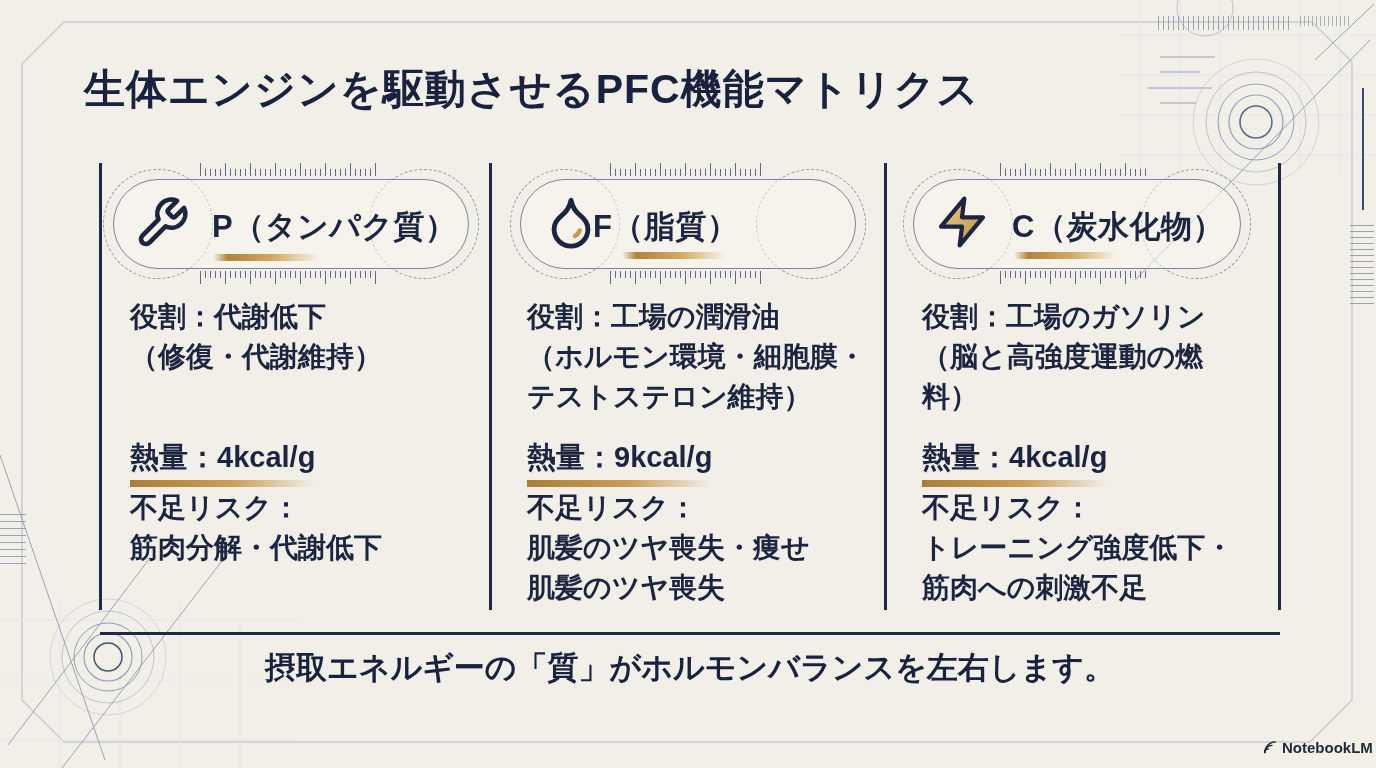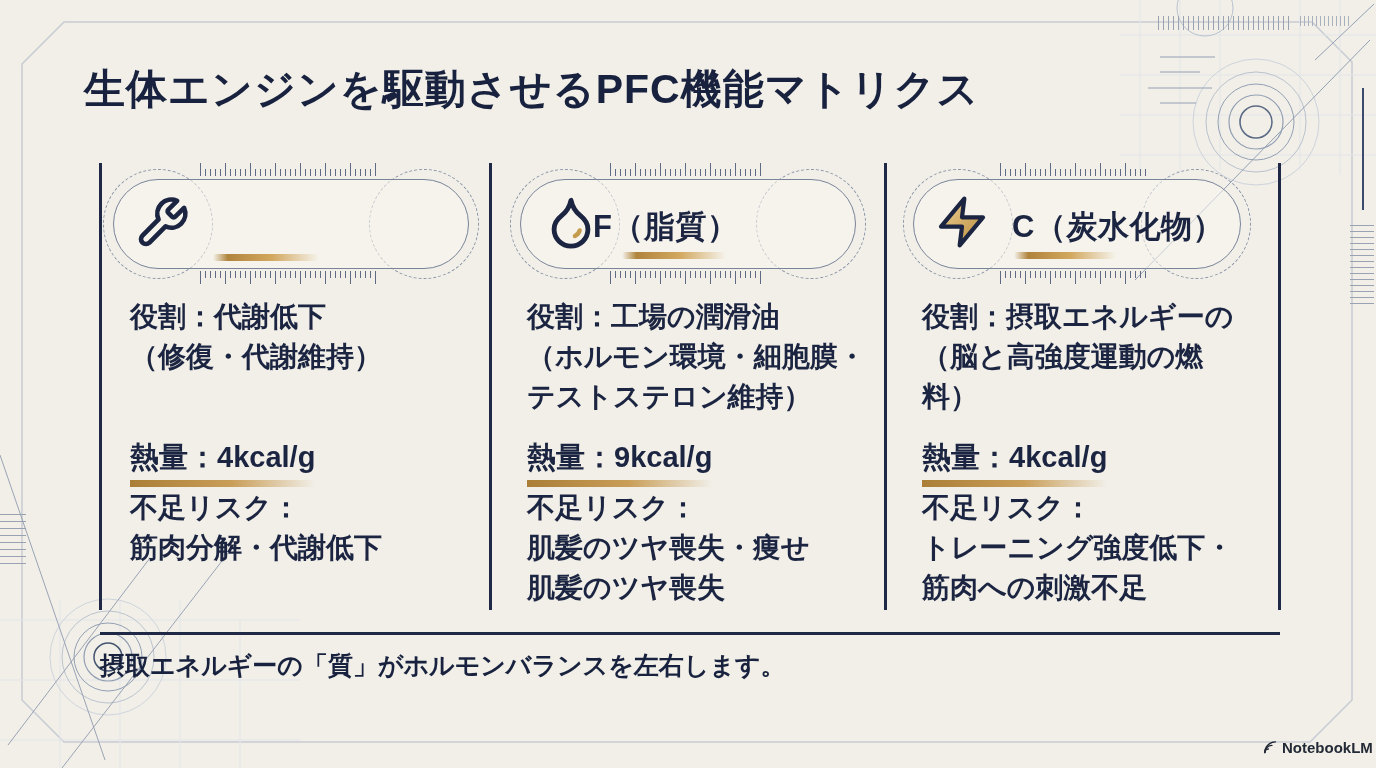--- a/index.html
+++ b/index.html
@@ -50,22 +50,22 @@
            letter-spacing:1px; color:#18223e; z-index:2; }
 
   .role, .risk { position:absolute; font-size:28px; line-height:40px; font-weight:700; z-index:2; }
   .role { top:297px; }
   .risk { top:488px; }
   .energy { position:absolute; top:438px; font-size:29px; font-weight:700; z-index:2;
             padding-bottom:9px;
             background:linear-gradient(90deg,#aa7e36 0%, #c99e58 55%, rgba(201,158,88,0) 100%)
                        left bottom / 100% 7px no-repeat; }
 
-  .footer { position:absolute; left:100px; width:1180px; top:646px; text-align:left;
-            font-size:25px; line-height:44px; font-weight:700; color:#18223e; z-index:2;font-family:Liberation Mono, monospace; }
+  .footer { position:absolute; left:100px; width:1180px; top:646px; text-align:center;
+            font-size:31px; line-height:44px; font-weight:700; color:#18223e; z-index:2; }
 
   .brand { position:absolute; left:1262px; top:739px; display:flex; align-items:center; gap:3px;
            font-size:15px; font-weight:700; color:#232a36; z-index:2; }
 </style>
 </head>
 <body>
 
 <div class="page">
 
   <svg class="fullframe" width="1376" height="768" viewBox="0 0 1376 768">
@@ -141,20 +141,21 @@
   <div class="hline"></div>
 
   <div class="endticks" style="left:103px"></div>
   <div class="endticks" style="left:369px"></div>
   <div class="pill" style="left:113px;width:354px"></div>
   <div class="ruler rtop" style="left:200px;top:163px;width:180px"></div>
   <div class="ruler rbot" style="left:200px;top:271px;width:180px"></div>
   <svg class="hicon" style="left:134px;top:195px" width="56" height="56" viewBox="0 0 24 24">
     <path d="M14.7 6.3a1 1 0 0 0 0 1.4l1.6 1.6a1 1 0 0 0 1.4 0l3.77-3.77a6 6 0 0 1-7.94 7.94l-6.91 6.91a2.12 2.12 0 0 1-3-3l6.91-6.91a6 6 0 0 1 7.94-7.94l-3.76 3.76z" fill="none" stroke="#1b2440" stroke-width="2" stroke-linecap="round" stroke-linejoin="round"></path>
   </svg>
+  <div class="htext" style="left:212px;top:206px">P（タンパク質）</div>
   <div class="goldbar" style="left:213px;top:254px;width:106px"></div>
 
   <div class="role" style="left:130px;width:360px">
     <div>役割：代謝低下</div>
     <div>（修復・代謝維持）</div>
     <div></div>
   </div>
   <div class="energy" style="left:130px">熱量：4kcal/g</div>
   <div class="risk" style="left:130px;width:360px">
     <div>不足リスク：</div>
@@ -197,21 +198,21 @@
         <stop offset="0" stop-color="#ecd096"></stop>
           <stop offset="1" stop-color="#b98c3a"></stop>
       </linearGradient>
     </defs>
     <path d="M13 2 3 14h9l-1 8 10-12h-9l1-8z" fill="url(#goldg)" stroke="#1b2440" stroke-width="1.8" stroke-linejoin="round"></path>
   </svg>
   <div class="htext" style="left:1012px;top:206px">C（炭水化物）</div>
   <div class="goldbar" style="left:1014px;top:252px;width:102px"></div>
 
   <div class="role" style="left:922px;width:372px">
-    <div>役割：摂取エネルギーの</div>
+    <div>役割：工場のガソリン</div>
     <div>（脳と高強度運動の燃</div>
     <div>料）</div>
   </div>
   <div class="energy" style="left:922px">熱量：4kcal/g</div>
   <div class="risk" style="left:922px;width:372px">
     <div>不足リスク：</div>
     <div>トレーニング強度低下・</div>
     <div>筋肉への刺激不足</div>
   </div>
 

